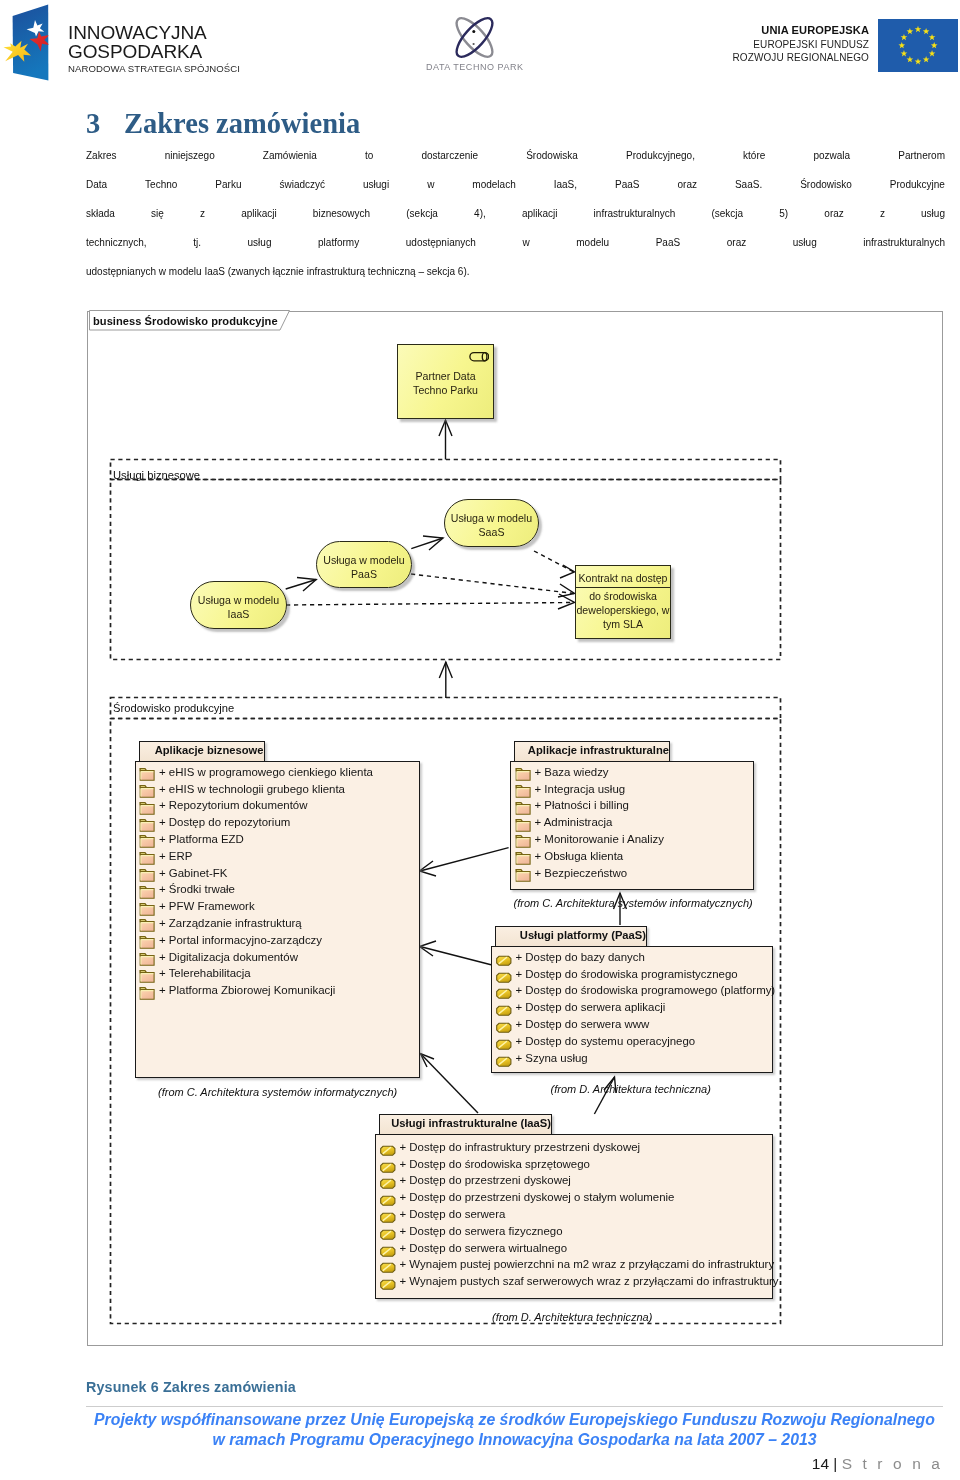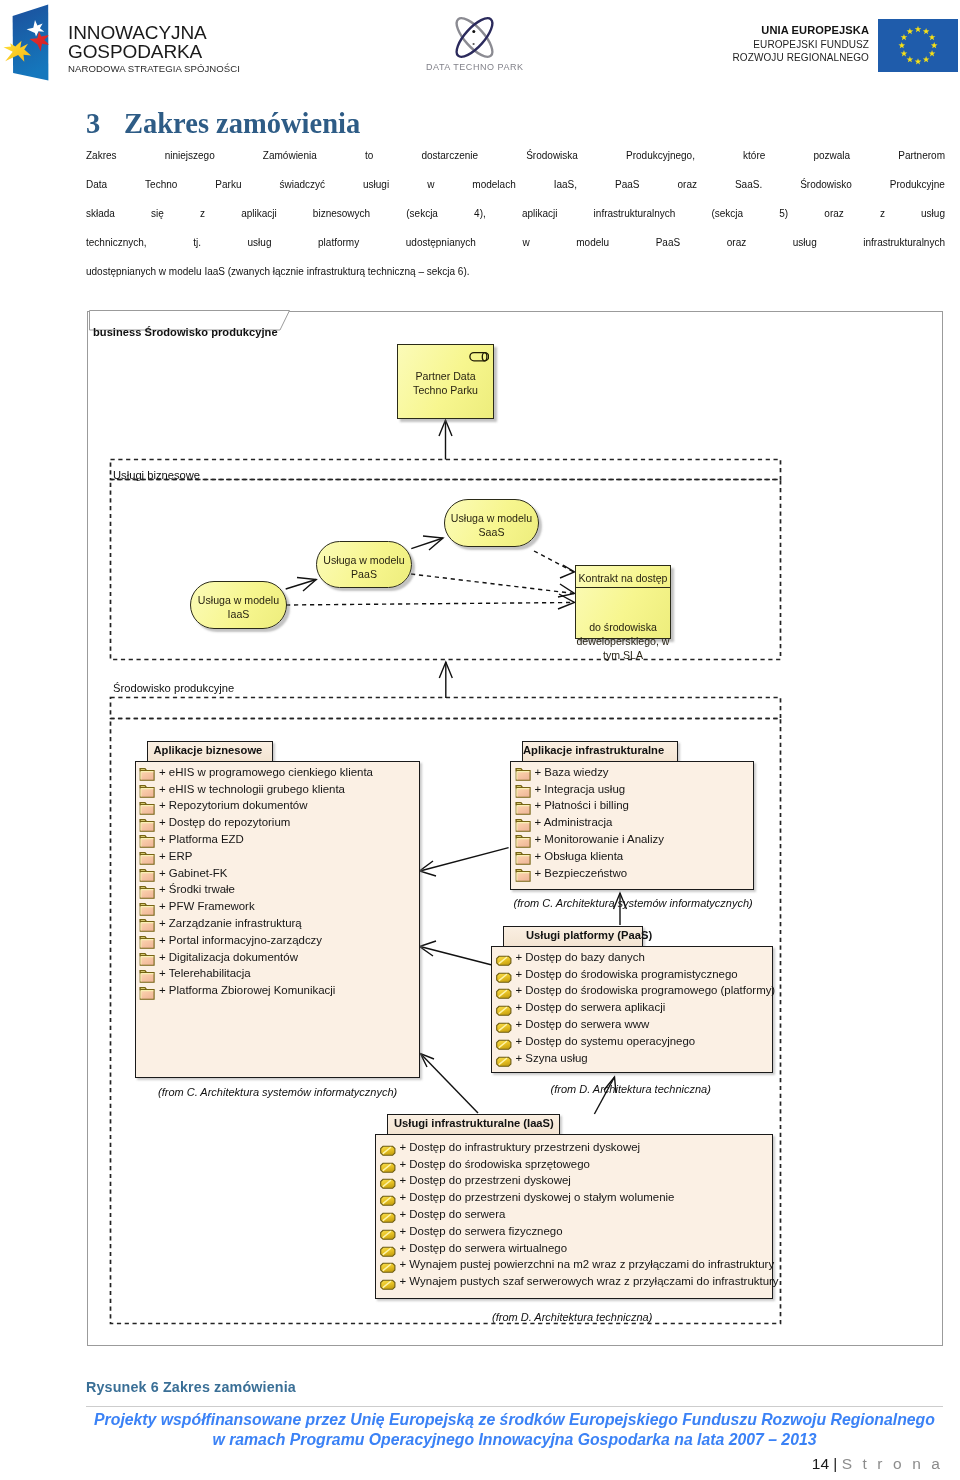--- a/index.html
+++ b/index.html
@@ -27,21 +27,21 @@
   #h1 .num{display:inline-block;width:38px;}
   #para{left:86px;top:141px;width:859px;font-size:10px;line-height:29px;color:#111;}
   #para .ln{display:block;white-space:nowrap;}
   #para .just{display:flex;justify-content:space-between;}
   #para .just > span{white-space:pre;}
 
   
   #frame{left:87px;top:311px;width:856px;height:1035px;border:1px solid #9b9b9b;box-sizing:border-box;}
   #frame-tab-svg{left:89px;top:310px;}
   #frame-tab-label{left:93px;top:313.5px;font-size:11.1px;font-weight:700;color:#111;
-      line-height:15px;white-space:nowrap;letter-spacing:.05px;margin-top:11px;}
+      line-height:15px;white-space:nowrap;letter-spacing:.05px;}
   .dlabel{font-size:11.2px;color:#111;white-space:nowrap;line-height:13px;}
 
   
   .ynode{background:linear-gradient(120deg,#fbfbb8 0%,#f7f68f 55%,#eded7c 100%);
       border:1.5px solid #2b2b18;box-sizing:border-box;
       box-shadow:3px 3px 2px rgba(120,120,120,.45);
       font-size:10.6px;color:#241f10;line-height:14px;text-align:center;}
   .ynode.round{border-radius:24px;}
   .ynode .tx{position:absolute;left:-30px;right:-30px;}
   .ynode .tx > div{white-space:nowrap;}
@@ -49,41 +49,41 @@
   
   .pkg-tab{background:linear-gradient(180deg,#faefe2 0%,#f3e4d2 100%);
       border:1.6px solid #1a1a1a;border-bottom:none;box-sizing:border-box;
       font-size:11.2px;font-weight:700;color:#111;line-height:17px;white-space:nowrap;
       box-shadow:2px 2px 2px rgba(140,140,140,.45);}
   .pkg-body{background:#fbf0e4;border:1.6px solid #1a1a1a;box-sizing:border-box;
       box-shadow:2px 2px 2px rgba(140,140,140,.45);}
 
   .ic{position:absolute;}
   #bs-label{left:113px;top:469px;}
-  #pe-label{left:113px;top:682px;text-align:right;}
+  #pe-label{left:113px;top:702px;text-align:right;}
 
   #actor{left:397px;top:344px;width:97px;height:75px;text-align:center;}
   #actor-icon{left:71px;top:5.5px;}
   #actor-label{top:24px;}
 
   #svc0{left:190px;top:581px;width:97px;height:48px;}
   #svc0 .tx{top:11px;}
   #svc1{left:316px;top:541px;width:96px;height:47px;}
   #svc1 .tx{top:11px;}
   #svc2{left:444px;top:499px;width:95px;height:48px;}
   #svc2 .tx{top:11px;}
 
   #contract{left:575px;top:565px;width:96px;height:74px;}
   #contract-title{top:5px;left:-30px;right:-30px;white-space:nowrap;}
   #contract-sep{position:absolute;left:0;right:0;top:20.5px;height:1.5px;background:#2b2b18;}
-  #contract-body{top:23px;margin-top:31px;}
+  #contract-body{top:23px;}
 
   
   .pkgwrap{position:absolute;}
-  .pkgwrap .pkg-tab{position:absolute;left:12px;top:0;}
+  .pkgwrap .pkg-tab{position:absolute;left:4px;top:0;text-align:right;}
   .pkgwrap .pkg-body{position:absolute;left:0;}
   .pkgwrap .items{position:absolute;}
   .pkgwrap .row{position:relative;height:16.8px;}
   .pkgwrap .row .lab{position:absolute;left:20.5px;top:0.5px;font-size:11.45px;color:#151515;white-space:nowrap;}
   .pkgwrap .row .ico{position:absolute;left:0.5px;top:1px;}
   .pkgwrap .fromlab{position:absolute;font-size:11.0px;font-style:italic;color:#111;white-space:nowrap;}
 
   
   #figcap{left:86px;top:1379px;font-size:14.3px;font-weight:700;color:#3a6f96;white-space:nowrap;letter-spacing:.15px;}
 
@@ -650,21 +650,21 @@
               <path d="M1.2,2.6 h4.6 l1.7,2.0 h7.6 v9.6 h-13.9 z" fill="url(#fldg)" stroke="#766414" stroke-width="1.1"></path>
               <path d="M1.2,2.6 h4.6 l1.7,2.0 h-6.3 z" fill="#f5e88e" stroke="#766414" stroke-width="1.1"></path>
               <path d="M1.9,5.6 v8.0 M1.9,5.6 h12.5" stroke="#f9f0b4" stroke-width="1.1" fill="none"></path>
             </svg></span>
           <span class="lab">+ Bezpieczeństwo</span>
         </div>
       </div>
       <div class="fromlab" style="left: 3.5px; top: 156.5px;">(from C. Architektura systemów informatycznych)</div>
     </div>
     <div class="pkgwrap" style="left: 491px; top: 925.5px;">
-      <div class="pkg-tab" style="width: 140px; height: 20.5px; padding-left: 22px; box-sizing: border-box;">Usługi platformy (PaaS)</div>
+      <div class="pkg-tab" style="width: 152px; height: 20.5px; padding-left: 22px; box-sizing: border-box;">Usługi platformy (PaaS)</div>
       <div class="pkg-body" style="top: 20.5px; width: 281.5px; height: 127px;"></div>
       <div class="items" style="left: 4px; top: 24.8px;">
         <div class="row">
           <span class="ico" style="top: 2.5px;"><svg width="17" height="12" viewBox="0 0 17 12">
               <defs>
                 <linearGradient id="svcg" x1="0" y1="0" x2="0.4" y2="1">
                   <stop offset="0%" stop-color="#f6dd4e"></stop>
                   <stop offset="55%" stop-color="#e9c325"></stop>
                   <stop offset="100%" stop-color="#caa413"></stop>
                 </linearGradient>

